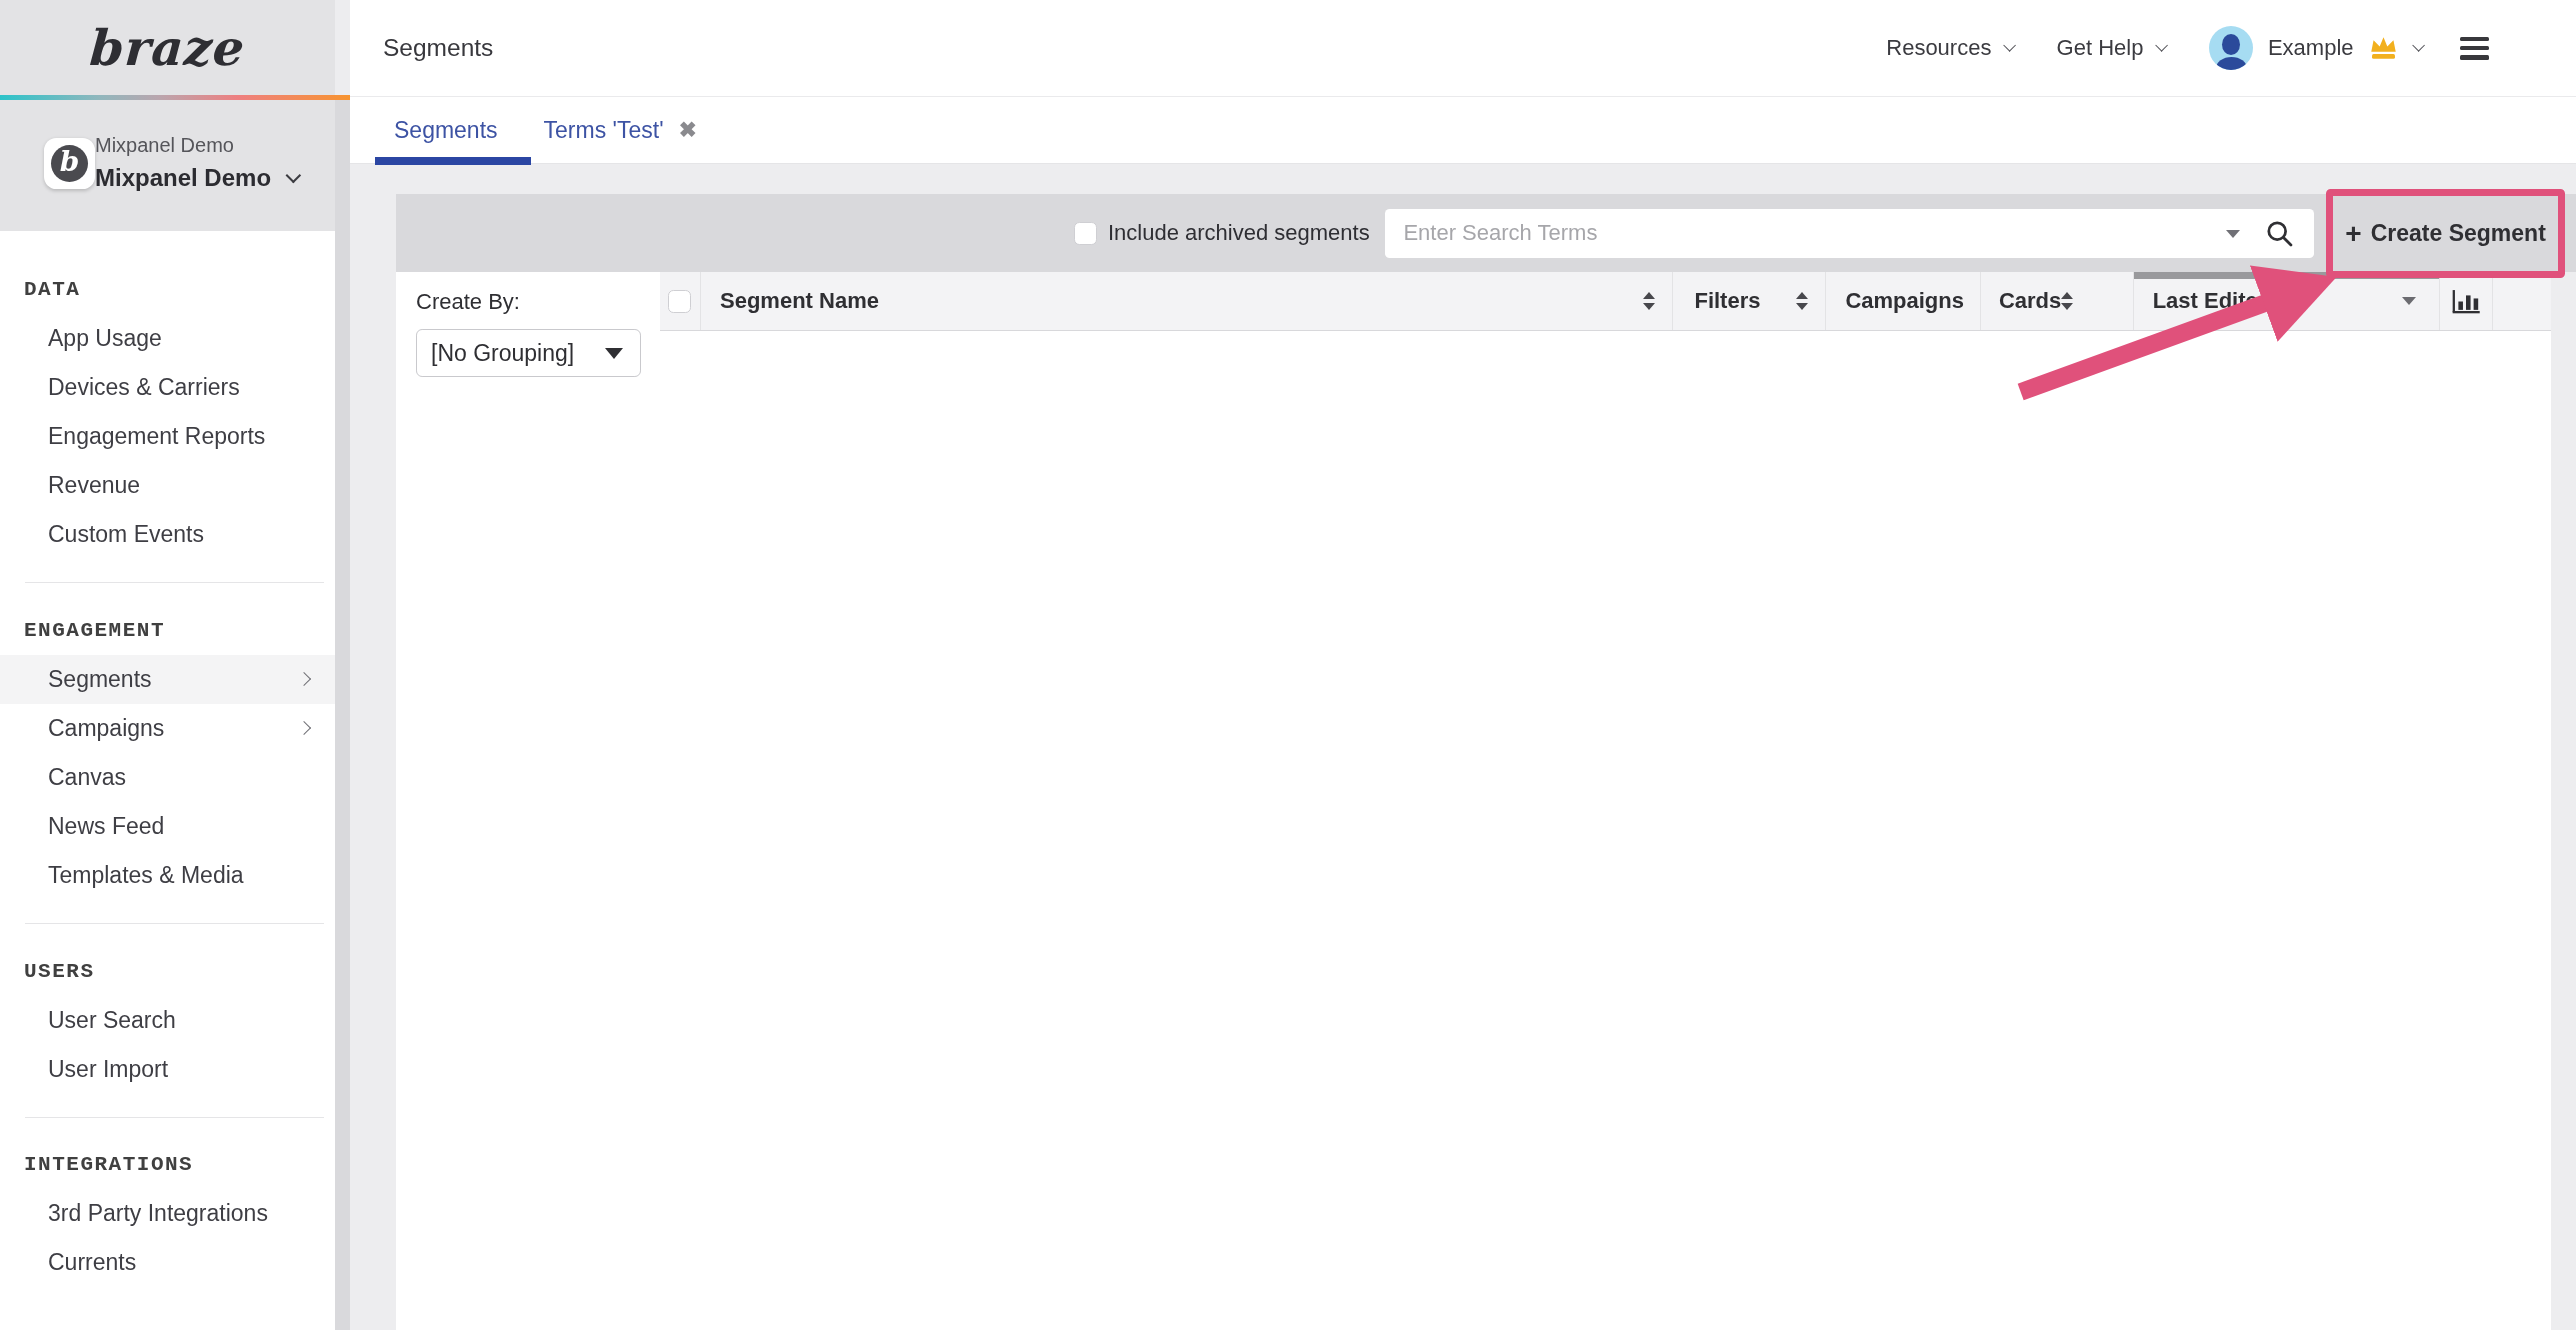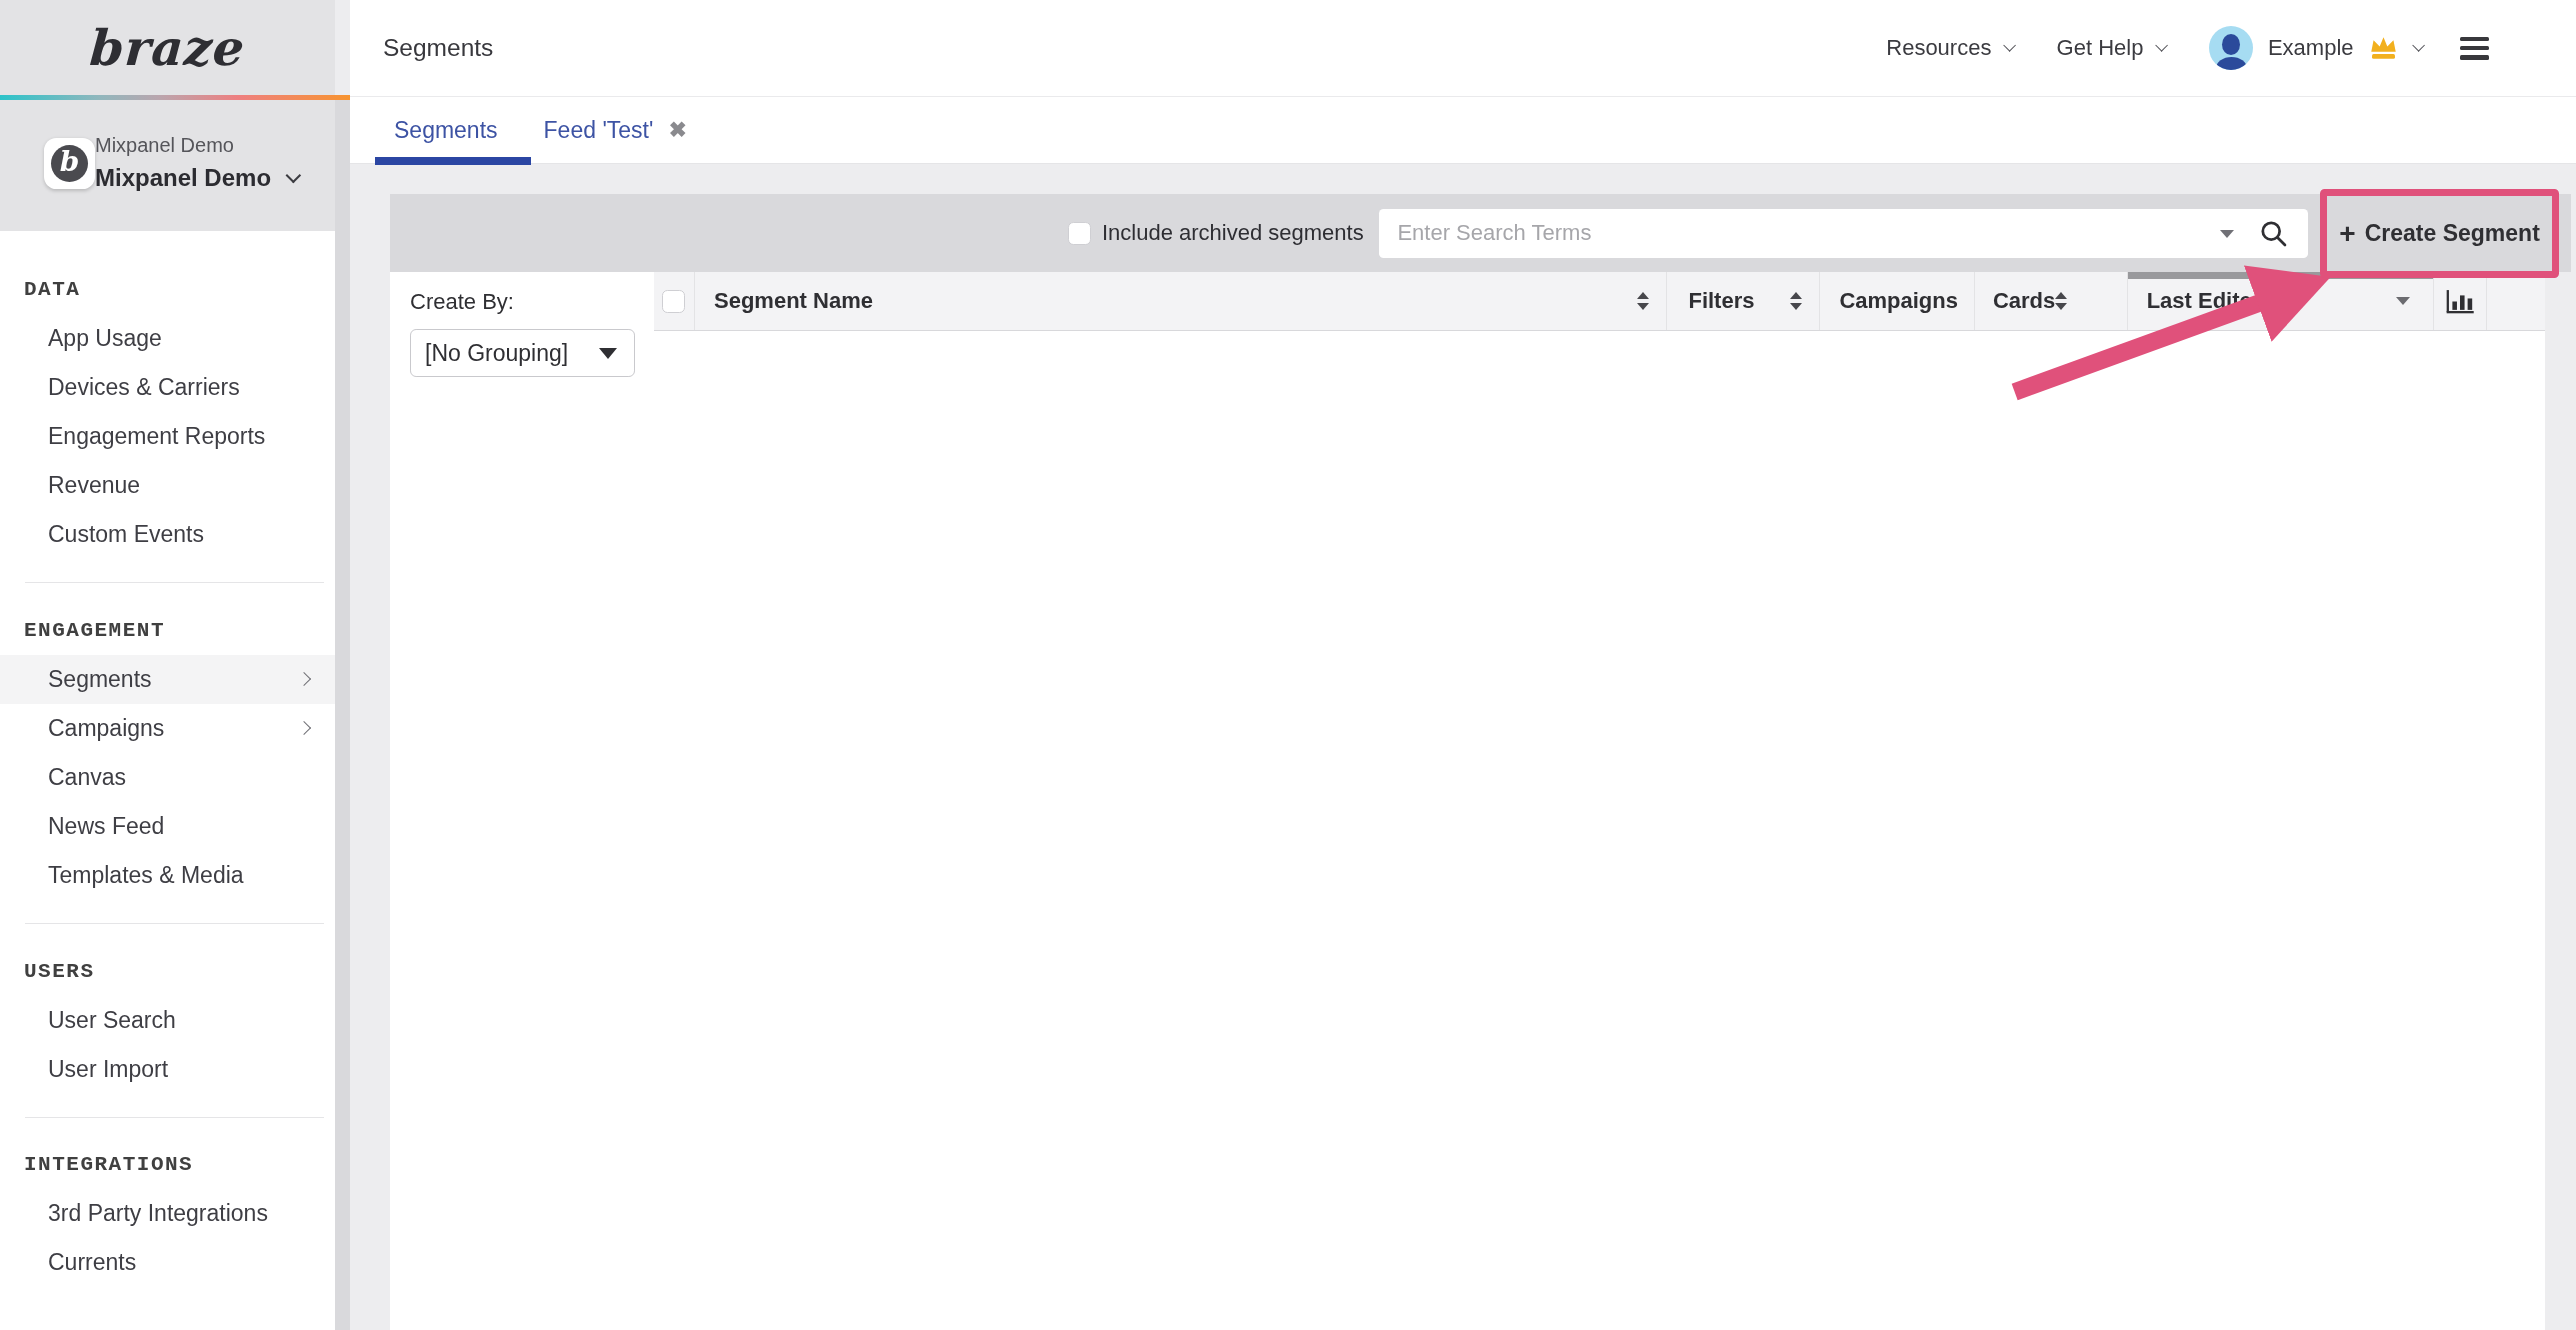--- a/index.html
+++ b/index.html
@@ -54,21 +54,21 @@
     transform:rotate(45deg) translate(-1.5px,-1.5px); margin-left:15.3px; }
   .hamburger { width:29px; height:23px; display:flex; flex-direction:column; justify-content:space-between; margin-left:37px; cursor:pointer; }
   .hamburger i { height:4.6px; background:#38383c; border-radius:1.5px; }
 
   .tabbar { height:67px; background:#ffffff; border-bottom:1.5px solid #e5e5e7; display:flex; align-items:center; padding-left:44px; }
   .tab { position:relative; height:67px; display:flex; align-items:center; font-size:23px; color:#3d53a4; cursor:pointer; }
   .tab + .tab { margin-left:46px; }
   .tab.active::after { content:""; position:absolute; left:-19px; right:-33px; bottom:-1.5px; height:7.7px; background:#2b46a3; }
   .tab-close { font-size:21.5px; color:#8a8a8e; margin-left:15.3px; font-weight:700; }
 
-  .content { position:absolute; left:7px; top:165px; width:2064px; height:1166px; background:#ededef; }
+  .content { position:absolute; left:13px; top:165px; width:2064px; height:1166px; background:#ededef; }
 
   
   .toolbar { position:absolute; left:33px; top:29px; width:2181px; height:78px; background:#d9d9dc;
     display:flex; align-items:center; padding-right:263px; }
   .arch-group { margin-left:auto; display:flex; align-items:center; }
   .checkbox { width:23px; height:23px; background:#fff; border:1.5px solid #cfcfd3; border-radius:5.4px; flex:0 0 auto; cursor:pointer; }
   .arch-label { font-size:22px; color:#2e2e33; margin-left:11.5px; }
   .search-wrap { position:relative; width:929px; height:49px; margin-left:15.3px; }
   .search-input { width:100%; height:100%; border:none; border-radius:4.6px; background:#fff;
     padding:0 115px 0 18.4px; font-size:22px; color:#8b5cf6; font-family:"Liberation Sans",sans-serif; outline:none; }
@@ -222,21 +222,21 @@
             <i></i>
           </div>
       </div>
     </header>
 
     <div class="tabbar">
       <div class="tab active">
         <span>Segments</span>
       </div>
       <div class="tab">
-        <span>Feed 'Test'</span>
+        <span>Terms 'Test'</span>
         <span class="tab-close">✖</span>
       </div>
     </div>
 
     <div class="content">
 
       <div class="toolbar">
         <div class="arch-group">
           <span class="checkbox"></span>
           <span class="arch-label">Include archived segments</span>

